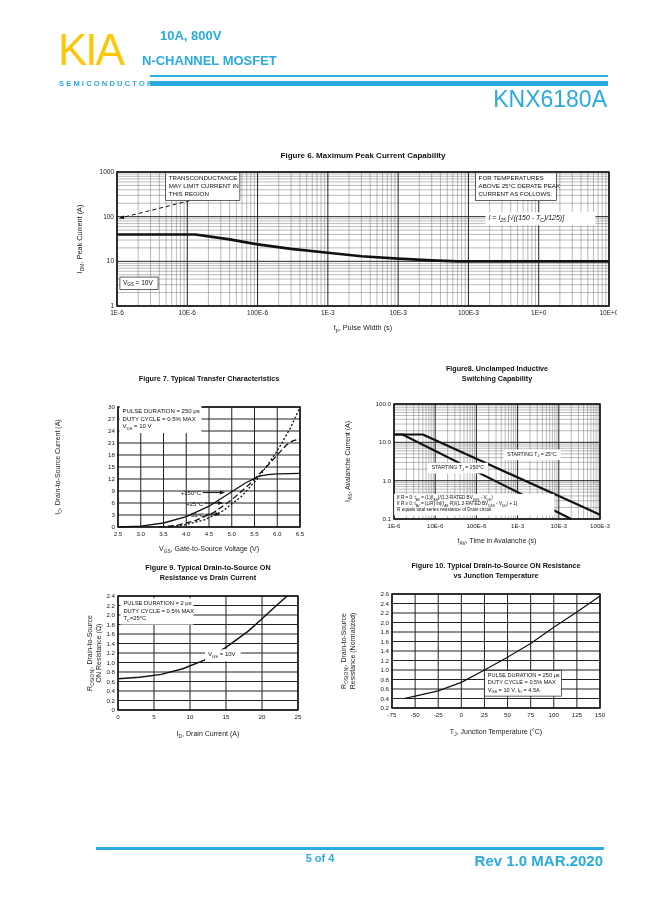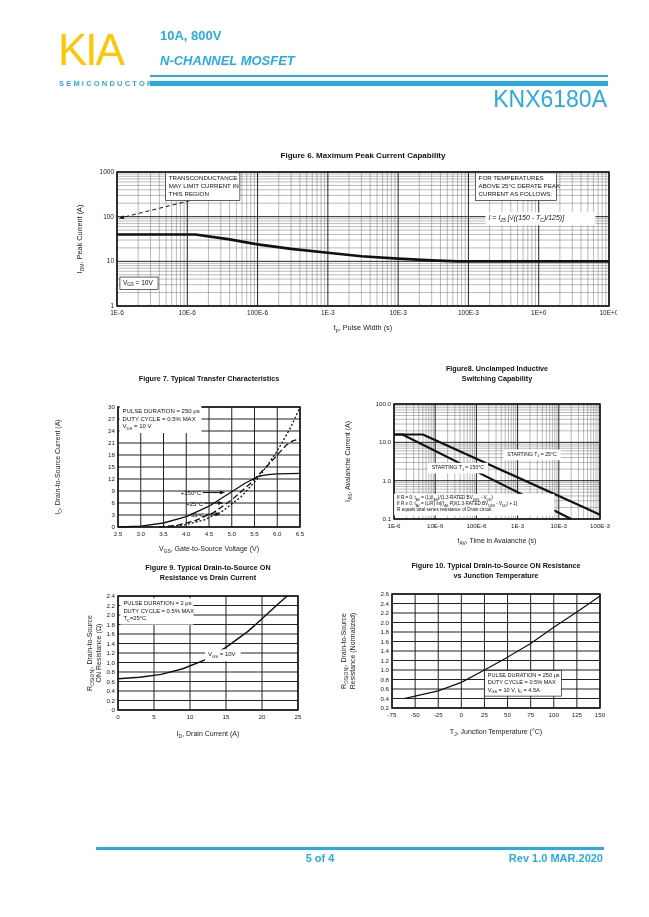--- a/index.html
+++ b/index.html
@@ -1,27 +1,27 @@
 <!DOCTYPE html>
 <html style="--accent: #29abe2; --logo: #fdc60b;"><head>
 <meta charset="utf-8">
 <style>
   html,body{margin:0;padding:0;background:#e8e8e8;}
   .page{position:relative;width:649px;height:917px;background:#fff;font-family:"Liberation Sans",sans-serif;overflow:hidden;margin:0 auto;}
   .abs{position:absolute;}
   .logo-kia{left:58px;top:28px;font-size:44px;font-weight:normal;letter-spacing:-2px;color:var(--logo);line-height:1;}
   .logo-sub{left:59px;top:79px;font-size:7.5px;font-weight:bold;letter-spacing:2.2px;color:var(--accent);}
   .rating-line{left:160px;top:28px;font-size:13px;font-weight:bold;color:var(--accent);}
-  .type-line{left:160px;top:53px;font-size:13px;font-weight:bold;color:var(--accent);font-style:italic;}
+  .type-line{left:142px;top:53px;font-size:13px;font-weight:bold;color:var(--accent);}
   .part-number{right:42px;top:38px;font-size:23px;color:var(--accent);margin-top:48px;}
   .rule-thin{left:150px;top:75px;width:458px;height:2px;background:var(--accent);}
   .rule-thick{left:150px;top:81px;width:458px;height:5px;background:var(--accent);}
   .footer-rule{left:96px;top:847px;width:508px;height:2.5px;background:var(--accent);}
   .page-indicator{left:280px;top:852px;width:80px;text-align:center;font-size:11px;font-weight:bold;color:var(--accent);}
-  .revision{right:46px;top:852px;font-size:11px;font-weight:bold;color:var(--accent);}
+  .revision{right:46px;top:852px;font-size:15px;font-weight:bold;color:var(--accent);}
   .chart-host{position:absolute;}
   #fig6{left:68px;top:146px;}
   #fig7{left:48px;top:369px;}
   #fig8{left:338px;top:360px;}
   #fig9{left:40px;top:560px;}
   #fig10{left:338px;top:558px;}
   svg text{font-family:"Liberation Sans",sans-serif;}
 </style>
 </head>
 <body>

